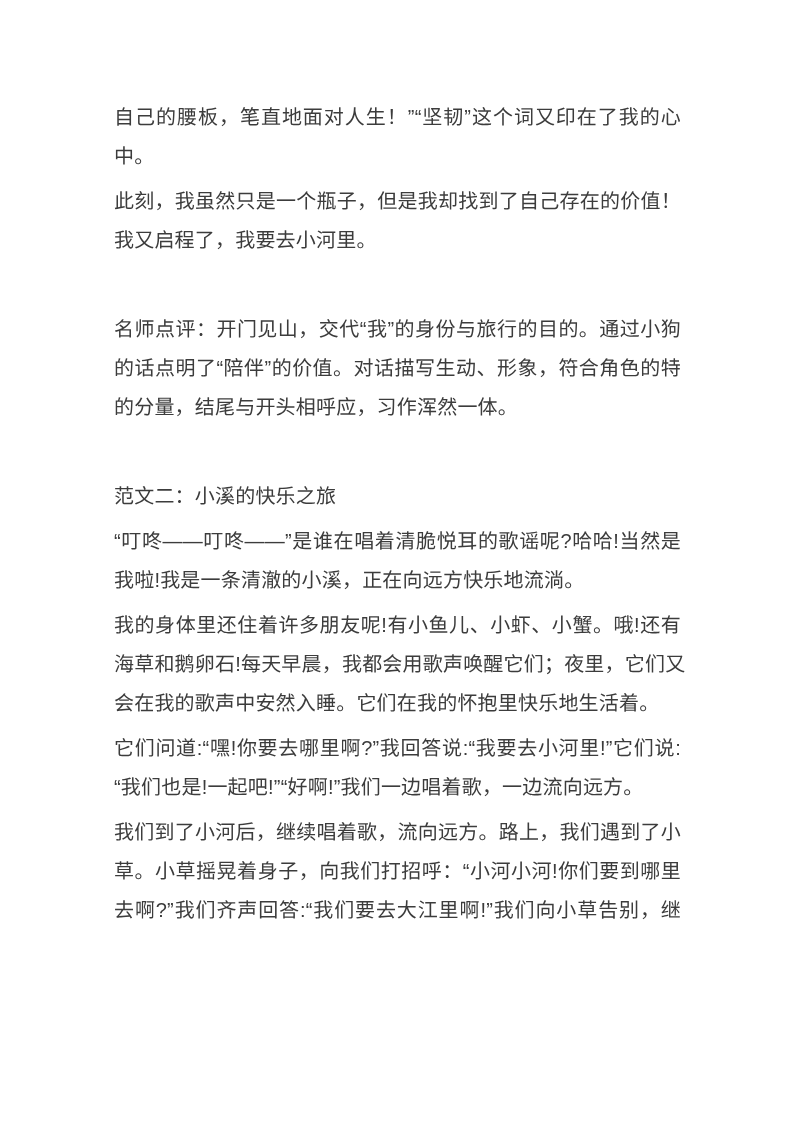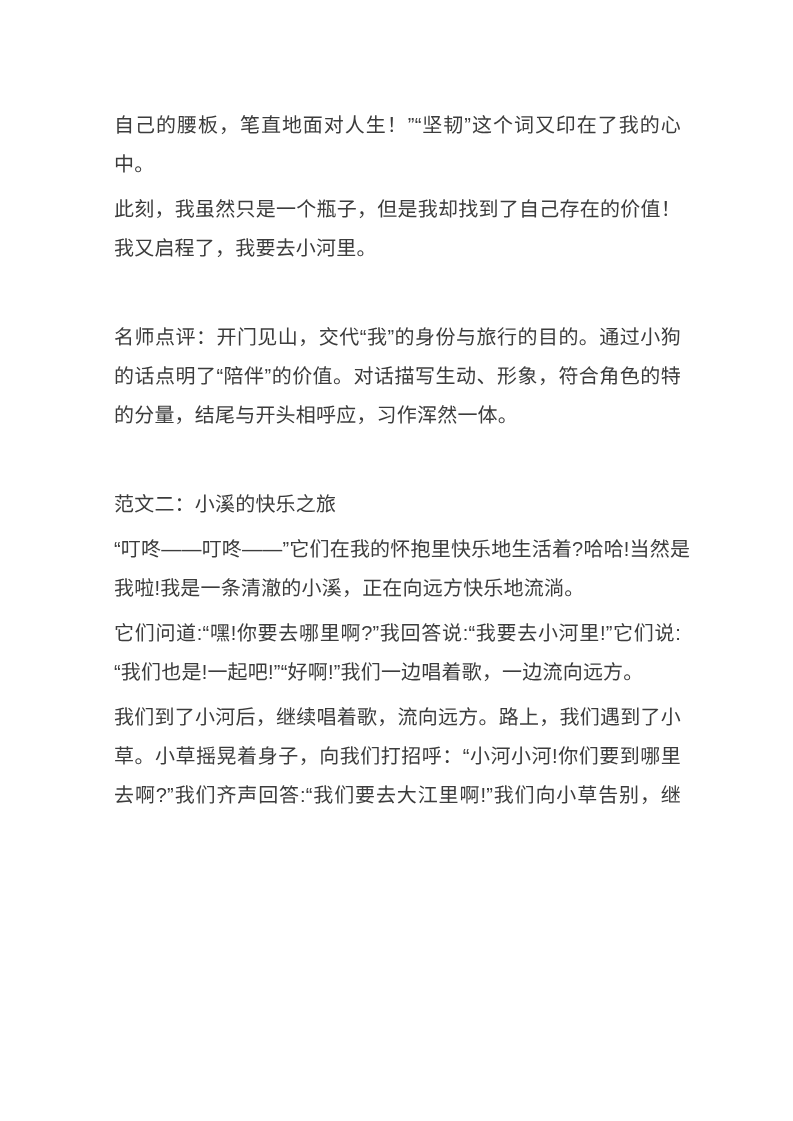--- a/index.html
+++ b/index.html
@@ -19,21 +19,20 @@
       height: 1121px;
       background: #ffffff;
     }
     .doc {
       position: absolute;
       left: 114px;
       top: 98px;
       width: 567px;
       color: #3c3c3c;
       font-size: 20px;
-      margin-top: 8px;
       -webkit-font-smoothing: antialiased;
     }
     .para {
       margin: 0 0 6px 0;
     }
     .line {
       height: 39px;
       line-height: 39px;
       white-space: nowrap;
       text-align: justify;
@@ -65,22 +64,27 @@
       <div class="para">
         <div class="line">名师点评：开门见山，交代“我”的身份与旅行的目的。通过小狗</div>
         <div class="line">的话点明了“陪伴”的价值。对话描写生动、形象，符合角色的特</div>
         <div class="line last">的分量，结尾与开头相呼应，习作浑然一体。</div>
       </div>
       <div class="spacer"></div>
       <div class="para">
         <div class="line last">范文二：小溪的快乐之旅</div>
       </div>
       <div class="para">
-        <div class="line">“叮咚——叮咚——”它们在我的怀抱里快乐地生活着?哈哈!当然是</div>
+        <div class="line">“叮咚——叮咚——”是谁在唱着清脆悦耳的歌谣呢?哈哈!当然是</div>
         <div class="line last">我啦!我是一条清澈的小溪，正在向远方快乐地流淌。</div>
+      </div>
+      <div class="para">
+        <div class="line">我的身体里还住着许多朋友呢!有小鱼儿、小虾、小蟹。哦!还有</div>
+        <div class="line">海草和鹅卵石!每天早晨，我都会用歌声唤醒它们；夜里，它们又</div>
+        <div class="line last">会在我的歌声中安然入睡。它们在我的怀抱里快乐地生活着。</div>
       </div>
       <div class="para">
         <div class="line">它们问道:“嘿!你要去哪里啊?”我回答说:“我要去小河里!”它们说:</div>
         <div class="line last">“我们也是!一起吧!”“好啊!”我们一边唱着歌，一边流向远方。</div>
       </div>
       <div class="para">
         <div class="line">我们到了小河后，继续唱着歌，流向远方。路上，我们遇到了小</div>
         <div class="line">草。小草摇晃着身子，向我们打招呼：“小河小河!你们要到哪里</div>
         <div class="line">去啊?”我们齐声回答:“我们要去大江里啊!”我们向小草告别，继</div>
       </div>

